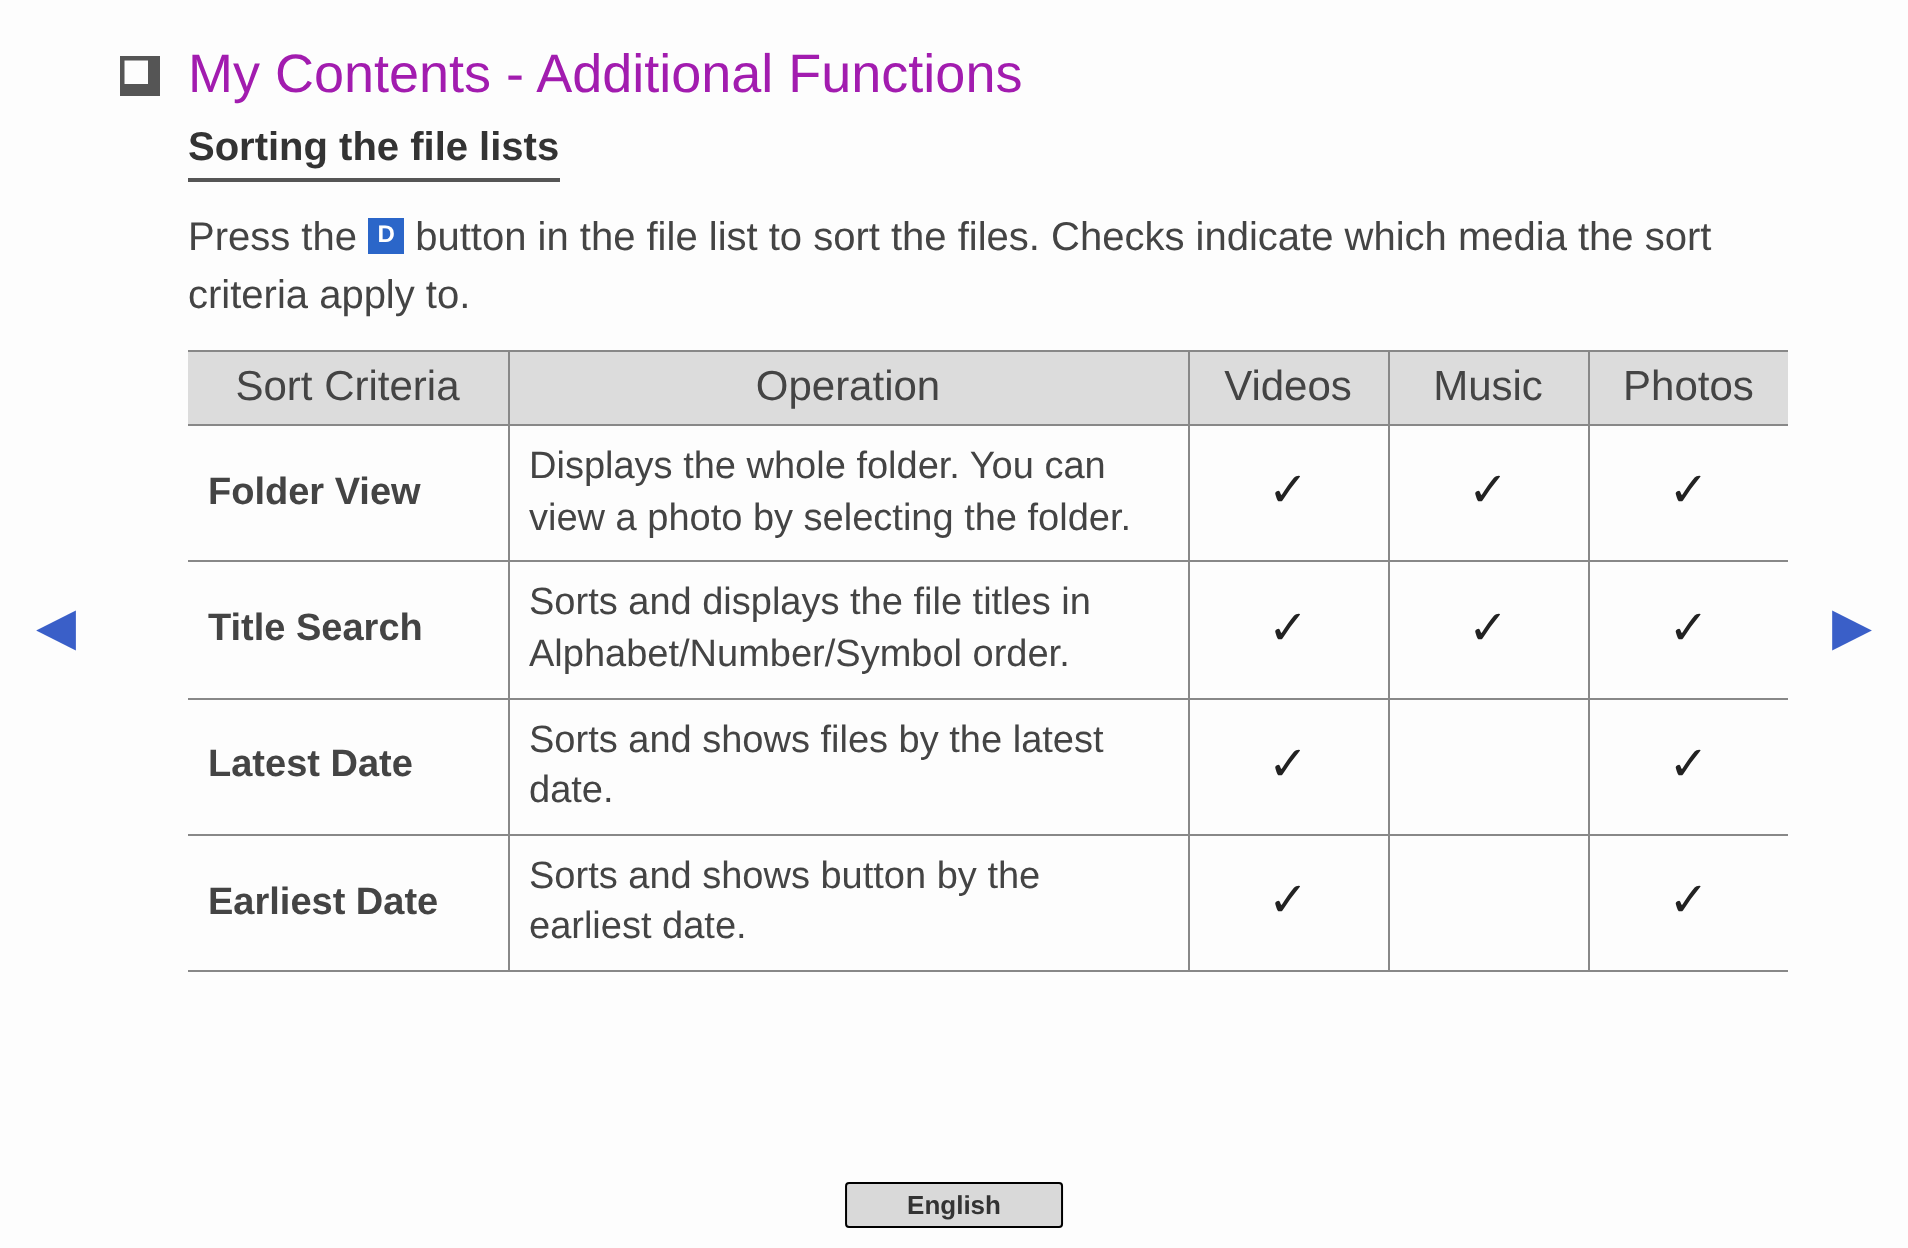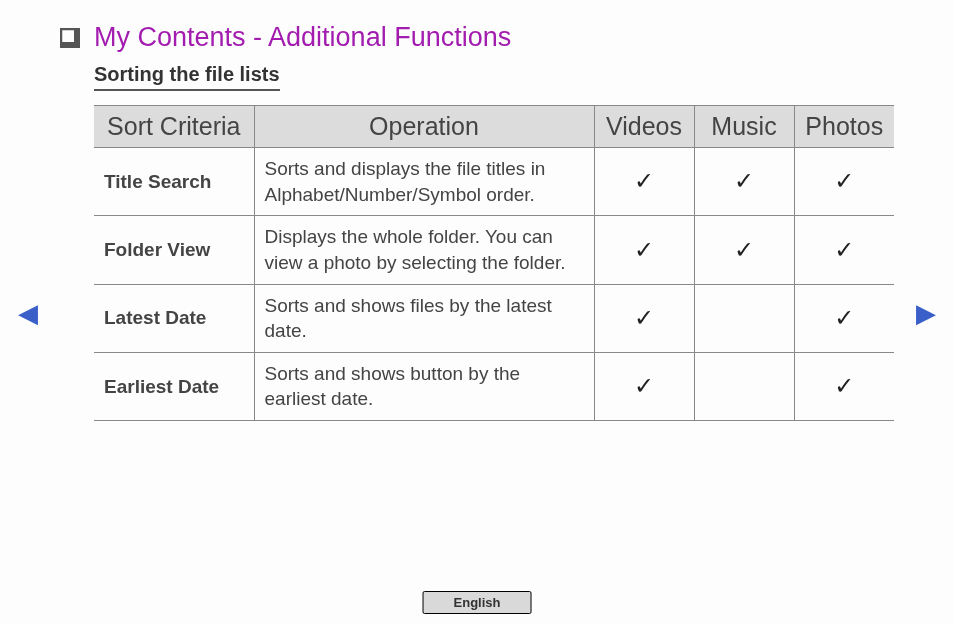--- a/index.html
+++ b/index.html
@@ -62,21 +62,21 @@
       top: -2px;
     }
     table.sort-table {
       border-collapse: collapse;
       width: calc(100% - 34px);
       margin-left: 34px;
     }
     table.sort-table th {
       background: #dcdcdc;
       font-weight: 400;
-      font-size: 25px;
+      font-size: 21px;
       color: #444;
       padding: 6px 8px;
       text-align: center;
       border: 1px solid #888;
     }
     table.sort-table td {
       font-size: 19px;
       color: #444;
       padding: 8px 10px;
       border: 1px solid #888;
@@ -128,49 +128,52 @@
     <svg class="bullet-icon" viewBox="0 0 20 20">
       <rect x="1" y="1" width="18" height="18" fill="none" stroke="#555" stroke-width="2.5"></rect>
       <rect x="1" y="14" width="18" height="5" fill="#555"></rect>
       <rect x="14" y="1" width="5" height="18" fill="#555"></rect>
     </svg>
     <h1 class="page-title">My Contents - Additional Functions</h1>
   </div>
 
   <div class="subtitle">Sorting the file lists</div>
 
+  <p class="intro">
+    <span>Press the </span><span class="d-button">D</span><span> button in the file list to sort the files. Checks indicate which media the sort criteria apply to.</span>
+  </p>
 
   <table class="sort-table">
     <colgroup>
       <col class="col-criteria">
         <col class="col-op">
         <col class="col-media">
         <col class="col-media">
         <col class="col-media">
     </colgroup>
     <thead>
       <tr>
         <th>Sort Criteria</th>
         <th>Operation</th>
         <th>Videos</th>
         <th>Music</th>
         <th>Photos</th>
       </tr>
     </thead>
     <tbody id="table-body">
         <tr>
-          <td class="criteria-name">Title Search</td>
-          <td>Sorts and displays the file titles in Alphabet/Number/Symbol order.</td>
+          <td class="criteria-name">Folder View</td>
+          <td>Displays the whole folder. You can view a photo by selecting the folder.</td>
           <td class="check-cell"><span class="check-mark">✓</span></td>
           <td class="check-cell"><span class="check-mark">✓</span></td>
           <td class="check-cell"><span class="check-mark">✓</span></td>
         </tr>
         <tr>
-          <td class="criteria-name">Folder View</td>
-          <td>Displays the whole folder. You can view a photo by selecting the folder.</td>
+          <td class="criteria-name">Title Search</td>
+          <td>Sorts and displays the file titles in Alphabet/Number/Symbol order.</td>
           <td class="check-cell"><span class="check-mark">✓</span></td>
           <td class="check-cell"><span class="check-mark">✓</span></td>
           <td class="check-cell"><span class="check-mark">✓</span></td>
         </tr>
         <tr>
           <td class="criteria-name">Latest Date</td>
           <td>Sorts and shows files by the latest date.</td>
           <td class="check-cell"><span class="check-mark">✓</span></td>
           <td class="check-cell"></td>
           <td class="check-cell"><span class="check-mark">✓</span></td>

